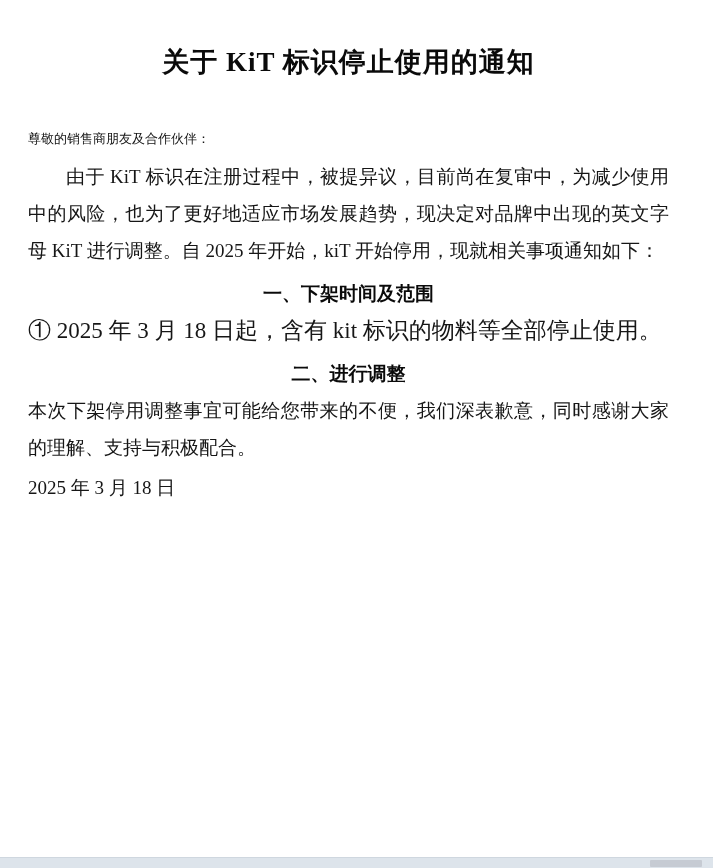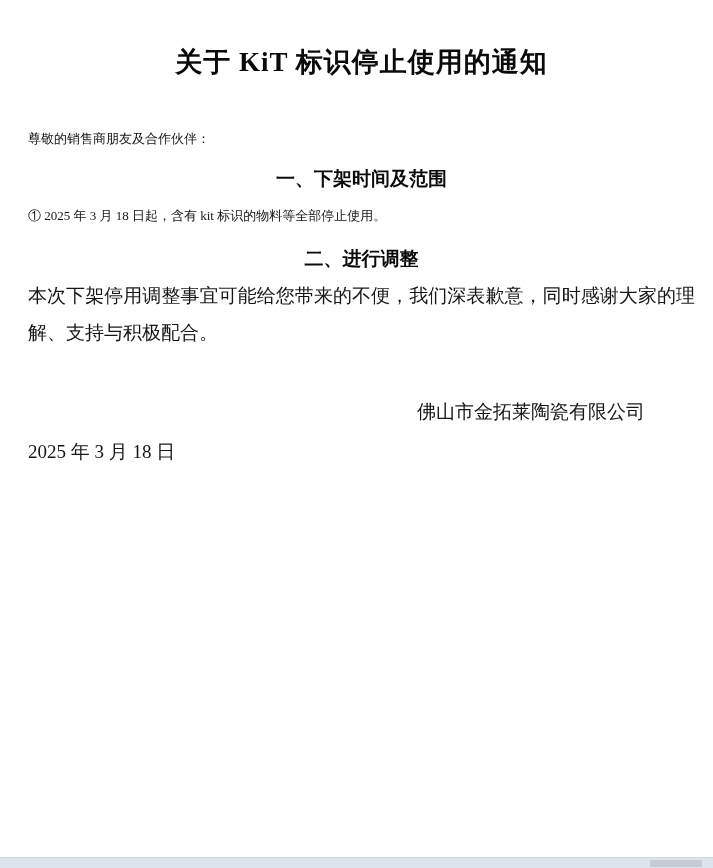--- a/index.html
+++ b/index.html
@@ -9,21 +9,21 @@
   body {
     width: 713px;
     height: 868px;
     background: #ffffff;
     position: relative;
     overflow: hidden;
     font-family: "Liberation Serif", "DejaVu Serif", serif;
     color: #161616;
   }
   .doc {
-    padding: 46px 18px 0 28px;
+    padding: 46px 44px 0 28px;
   }
   .doc-title {
     font-size: 27px;
     font-weight: bold;
     text-align: center;
     letter-spacing: 1px;
     line-height: 32px;
     color: #0a0a0a;
   }
   .greeting {
@@ -43,21 +43,21 @@
   }
   .sec-heading {
     font-size: 19px;
     font-weight: bold;
     line-height: 37px;
     margin-top: 6px;
     color: #0a0a0a;
     text-align: center;
   }
   .list-item {
-    font-size: 13px;
+    font-size: 23px;
     line-height: 37px;
     margin: 0;
   }
   .sig-company {
     margin-top: 42px;
     font-size: 19px;
     line-height: 37px;
     text-align: right;
     padding-right: 50px;
   }
@@ -89,34 +89,34 @@
 </style>
 </head>
 <body>
 
 <div class="doc">
 
   <div class="doc-title">关于 KiT 标识停止使用的通知</div>
 
   <div class="greeting">尊敬的销售商朋友及合作伙伴：</div>
 
+  <p class="para intro">由于 KiT 标识在注册过程中，被提异议，目前尚在复审中，为减少使用中的风险，也为了更好地适应市场发展趋势，现决定对品牌中出现的英文字母 KiT 进行调整。自 2025 年开始，kiT 开始停用，现就相关事项通知如下：</p>
 
   <div class="sec-heading">一、下架时间及范围</div>
 
   <p class="list-item">① 2025 年 3 月 18 日起，含有 kit 标识的物料等全部停止使用。</p>
 
 
   <div class="sec-heading">二、进行调整</div>
 
 
   <p class="para">本次下架停用调整事宜可能给您带来的不便，我们深表歉意，同时感谢大家的理解、支持与积极配合。</p>
 
 
 
-  <div class="sig-company">佛山市金拓莱陶瓷有限公司</div>
 
   <div class="sig-date">2025 年 3 月 18 日</div>
 
 </div>
 
 <div class="hscrollbar">
   <div class="thumb"></div>
 </div>
 
 </body></html>

